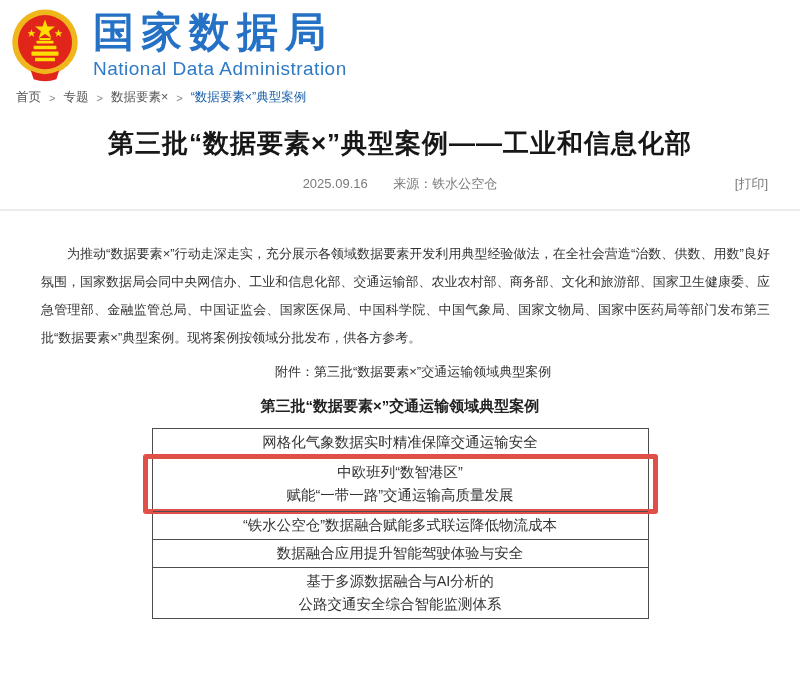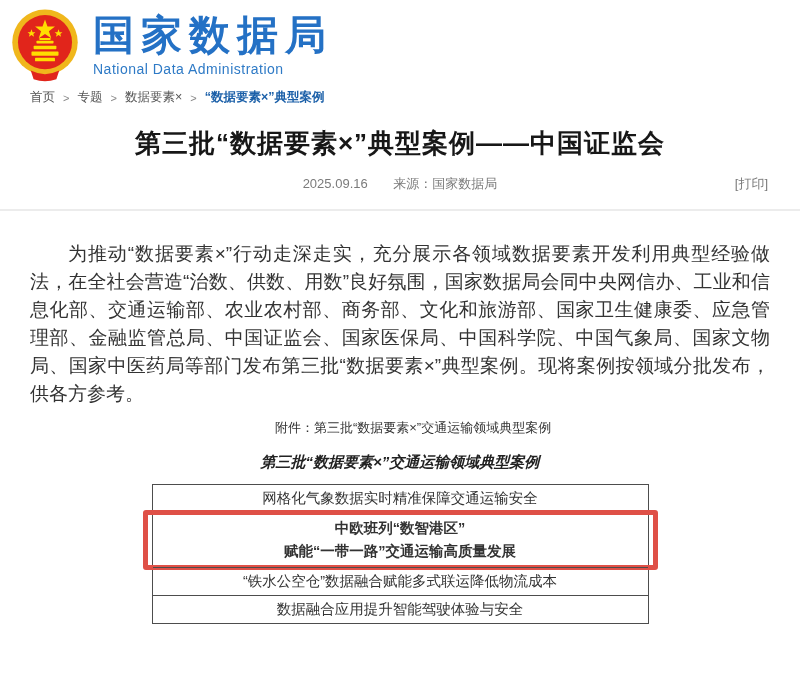--- a/index.html
+++ b/index.html
@@ -11,68 +11,68 @@
   }
 
   
   .header { display: flex; align-items: center; padding: 8px 0 0 9px; }
   .emblem { width: 72px; height: 74px; flex: 0 0 auto; cursor: pointer; }
   .brand { margin-left: 12px; }
   .site-title {
     font-size: 41px; font-weight: 700; color: #2471c5;
     letter-spacing: 7px; line-height: 1.1;
   }
-  .site-subtitle { font-size: 14px; color: #2e7ac6; margin-top: 2px; letter-spacing: .5px; }
+  .site-subtitle { font-size: 19px; color: #2e7ac6; margin-top: 2px; letter-spacing: .5px; }
 
   
   .breadcrumb {
     display: flex; align-items: center; gap: 8px;
-    padding: 7px 0 0 30px; font-size: 12.5px; color: #555;
+    padding: 7px 0 0 16px; font-size: 12.5px; color: #555;
   }
   .crumb { cursor: pointer; }
   .crumb-sep { color: #888; font-size: 11px; }
-  .crumb-current { color: #1a5fa8; font-weight: 700; }
+  .crumb-current { color: #1a5fa8; font-weight: 400; }
 
   
   .article-title {
     margin-top: 20px; text-align: center;
     font-size: 26px; font-weight: 700; color: #171717; letter-spacing: 1px;
   }
   .article-meta {
     position: relative; margin-top: 14px; text-align: center;
     font-size: 13px; color: #7b7b7b;
   }
   .meta-date { margin-right: 22px; }
   .meta-print { position: absolute; right: 32px; top: 0; color: #7b7b7b; cursor: pointer; text-align: center; }
   .head-divider { border: 0; border-top: 2px solid #ececec; margin-top: 16px; }
 
   
   .article-body { padding: 0 30px; }
   .para {
-    margin-top: 29px; font-size: 19px; line-height: 28px;
-    text-align: justify; text-indent: 2em; color: #333;
+    margin-top: 29px; font-size: 13px; line-height: 28px;
+    text-align: justify; text-indent: 2em; color: #333; margin-left: 11px;
   }
   .attach-inline { margin-top: 6px; font-size: 13px; line-height: 28px; text-indent: 2em; color: #333; text-align: center; }
 
   .table-title {
     margin-top: 11px; text-align: center;
-    font-size: 15px; font-weight: 700; color: #222; font-style: italic;
+    font-size: 15px; font-weight: 700; color: #222;
   }
 
   .case-table {
     width: 497px; margin: 12px auto 0 auto;
     border: 1px solid #4d4d4d;
   }
   .case-row {
     border-top: 1px solid #4d4d4d;
     text-align: center; font-size: 14.5px; color: #333;
     padding: 2px 4px; line-height: 23px; position: relative;
   }
   .case-row:first-child { border-top: 0; }
-  .case-row.highlighted { padding: 4px 10px; font-weight: bold; }
+  .case-row.highlighted { padding: 4px 10px; }
   .red-box {
     position: absolute; left: -10px; right: -10px; top: -3px; bottom: -3px;
     border: 5px solid #df5047; border-radius: 3px; pointer-events: none;
   }
 </style>
 </head>
 <body>
 
 <div class="header">
   <svg class="emblem" viewBox="0 0 100 104" aria-hidden="true">
@@ -97,25 +97,25 @@
 <div class="breadcrumb">
   <span class="crumb">首页</span>
   <span class="crumb-sep">&gt;</span>
   <span class="crumb">专题</span>
   <span class="crumb-sep">&gt;</span>
   <span class="crumb">数据要素×</span>
   <span class="crumb-sep">&gt;</span>
   <span class="crumb-current">“数据要素×”典型案例</span>
 </div>
 
-<h1 class="article-title">第三批“数据要素×”典型案例——中国证监会</h1>
+<h1 class="article-title">第三批“数据要素×”典型案例——工业和信息化部</h1>
 
 <div class="article-meta">
   <span class="meta-date">2025.09.16</span>
-  <span class="meta-source">来源：国家数据局</span>
+  <span class="meta-source">来源：铁水公空仓</span>
   <span class="meta-print">[打印]</span>
 </div>
 
 <hr class="head-divider">
 
 <div class="article-body">
   <p class="para">为推动“数据要素×”行动走深走实，充分展示各领域数据要素开发利用典型经验做法，在全社会营造“治数、供数、用数”良好氛围，国家数据局会同中央网信办、工业和信息化部、交通运输部、农业农村部、商务部、文化和旅游部、国家卫生健康委、应急管理部、金融监管总局、中国证监会、国家医保局、中国科学院、中国气象局、国家文物局、国家中医药局等部门发布第三批“数据要素×”典型案例。现将案例按领域分批发布，供各方参考。</p>
   <p class="attach-inline">附件：第三批“数据要素×”交通运输领域典型案例</p>
 
   <div class="table-title">第三批“数据要素×”交通运输领域典型案例</div>
@@ -128,15 +128,19 @@
       <div>中欧班列“数智港区”</div>
       <div>赋能“一带一路”交通运输高质量发展</div>
       <div class="red-box"></div>
     </div>
     <div class="case-row">
       <div>“铁水公空仓”数据融合赋能多式联运降低物流成本</div>
     </div>
     <div class="case-row">
       <div>数据融合应用提升智能驾驶体验与安全</div>
     </div>
+    <div class="case-row">
+      <div>基于多源数据融合与AI分析的</div>
+      <div>公路交通安全综合智能监测体系</div>
+    </div>
   </div>
 
 </div>
 
 </body></html>

